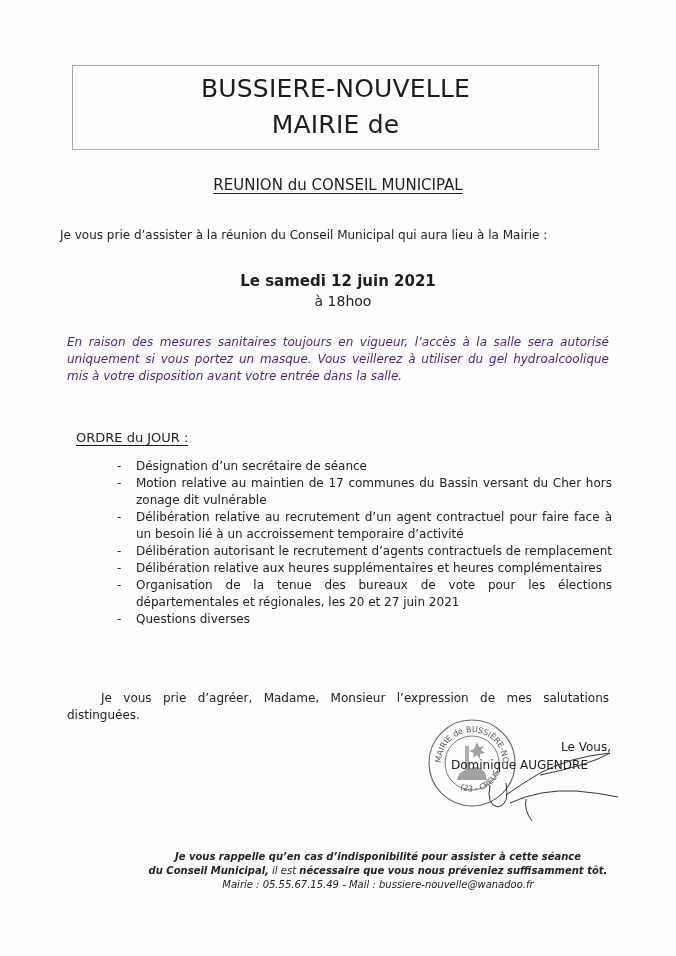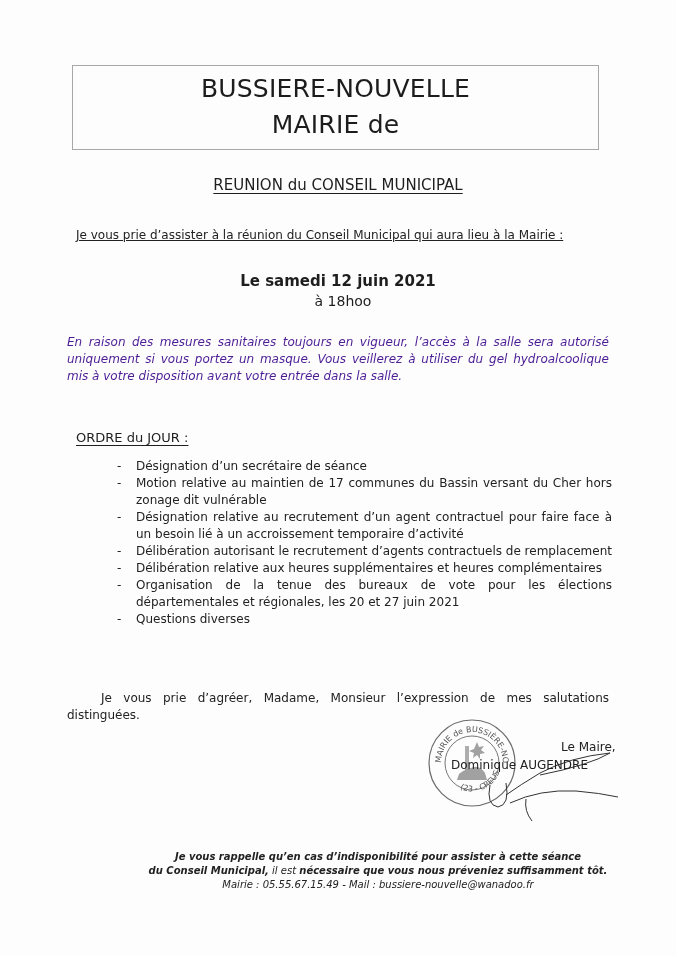--- a/index.html
+++ b/index.html
@@ -18,21 +18,21 @@
     }
     .title-line.l1 { margin-top: 6px; }
     .title-line.l2 { margin-top: 8px; }
 
     .subtitle {
       position: absolute; left: 0; width: 676px; top: 176px; text-align: center;
       font-size: 15px; text-decoration: underline; text-underline-offset: 3px;
     }
 
     .intro {
-      position: absolute; left: 76px; top: 228px; font-size: 12px; color: #222; text-decoration: underline;
+      position: absolute; left: 60px; top: 228px; font-size: 12px; color: #222;
     }
 
     .date-block { position: absolute; left: 0; width: 676px; top: 271px; text-align: center; }
     .date-line { font-size: 15px; font-weight: bold; line-height: 20px; text-align: center; }
     .time-line { font-size: 14px; line-height: 20px; margin-left: 10px; }
 
     .notice {
       position: absolute; left: 67px; top: 334px; width: 542px;
       font-size: 12px; font-style: italic; line-height: 17px; text-align: justify; color: #4c1d95;
     }
@@ -86,21 +86,21 @@
     <div class="time-line">à  18hoo</div>
   </div>
 
   <div class="notice">En raison des mesures sanitaires toujours en vigueur, l’accès à la salle sera autorisé uniquement si vous portez un masque. Vous veillerez à utiliser du gel hydroalcoolique mis à votre disposition avant votre entrée dans la salle.</div>
 
   <div class="agenda-title">ORDRE du JOUR :</div>
 
   <ul class="agenda">
     <li><span class="dash">-</span><span>Désignation d’un secrétaire de séance</span></li>
     <li><span class="dash">-</span><span>Motion relative au maintien de 17 communes du Bassin versant du Cher hors zonage dit vulnérable</span></li>
-    <li><span class="dash">-</span><span>Désignation relative au recrutement d’un agent contractuel pour faire face à un besoin lié à un accroissement temporaire d’activité</span></li>
+    <li><span class="dash">-</span><span>Délibération relative au recrutement d’un agent contractuel pour faire face à un besoin lié à un accroissement temporaire d’activité</span></li>
     <li style="text-align-last: left;"><span class="dash">-</span><span>Délibération autorisant le recrutement d’agents contractuels de remplacement</span></li>
     <li><span class="dash">-</span><span>Délibération relative aux  heures supplémentaires et heures complémentaires</span></li>
     <li><span class="dash">-</span><span>Organisation de la tenue des bureaux de vote pour les élections départementales et régionales, les 20 et 27 juin 2021</span></li>
     <li><span class="dash">-</span><span>Questions diverses</span></li>
   </ul>
 
   <div class="closing">Je vous prie d’agréer, Madame, Monsieur l’expression de mes salutations distinguées.</div>
 
   <svg class="stamp" viewBox="0 0 90 90">
     <defs>
@@ -120,21 +120,21 @@
       <rect x="38" y="28" width="4" height="24" opacity="0.7"></rect>
       <path d="M 50 24 l 2 5 l 5 -1 l -3 4 l 4 3 l -5 1 l 0 5 l -3 -4 l -4 3 l 1 -5 l -5 -2 l 5 -2 z" opacity="0.8"></path>
     </g>
   </svg>
 
   <svg class="signature" viewBox="0 0 140 80">
     <path d="M 10 40 Q 6 60 18 62 Q 30 60 26 38 M 26 50 Q 40 40 60 28 Q 90 12 130 8 Q 110 20 60 30" fill="none" stroke="#333" stroke-width="1"></path>
     <path d="M 30 58 Q 60 44 96 46 Q 120 48 138 52 M 46 54 Q 44 66 52 76" fill="none" stroke="#333" stroke-width="1"></path>
   </svg>
 
-  <div class="signer-role">Le Maire,</div>
+  <div class="signer-role">Le Vous,</div>
   <div class="signer-name">Dominique AUGENDRE</div>
 
   <div class="footer">
     <div class="f1">Je vous rappelle qu’en cas d’indisponibilité pour assister à cette séance</div>
     <div class="f2">
       <span>du Conseil Municipal,</span><span class="normal"> il est </span><span>nécessaire que vous nous préveniez suffisamment tôt.</span>
     </div>
     <div class="f3">Mairie : 05.55.67.15.49 - Mail : bussiere-nouvelle@wanadoo.fr</div>
   </div>
 

